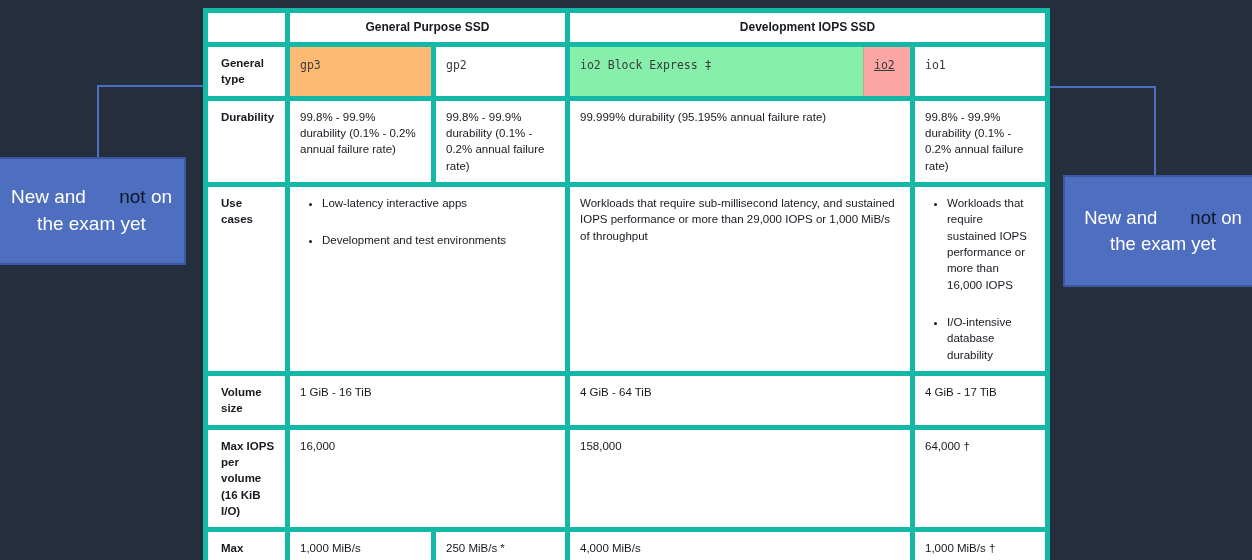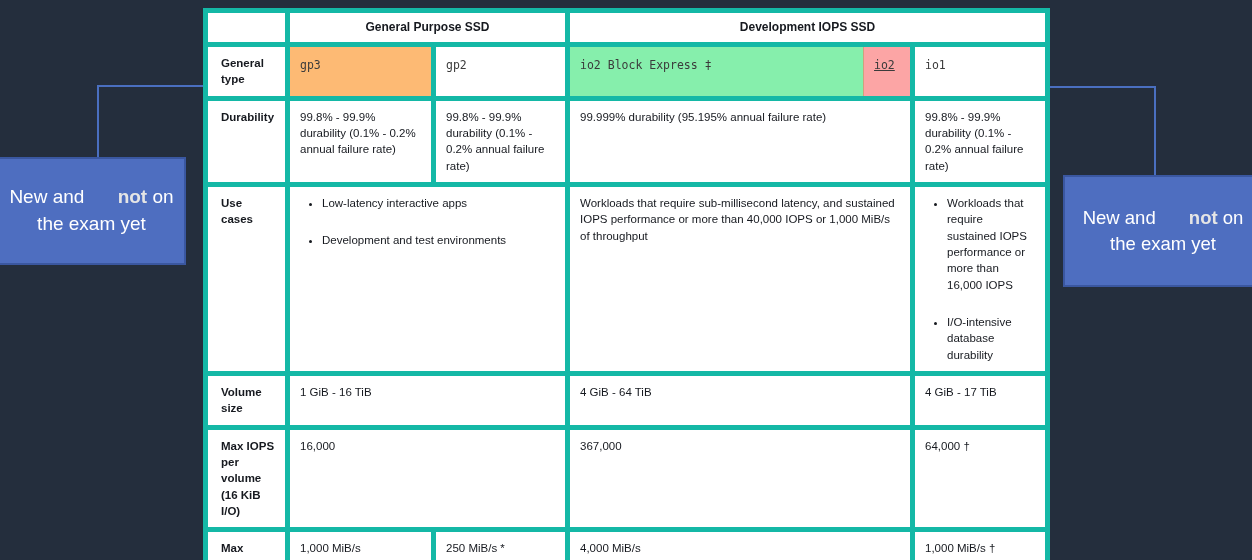--- a/index.html
+++ b/index.html
@@ -108,22 +108,22 @@
     color: #ffffff;
     font-size: 19px;
     line-height: 1.42;
     display: flex;
     flex-direction: column;
     align-items: center;
     justify-content: center;
     text-align: center;
   }
   .callout .em {
-    color: #e5e5e5;
-    font-weight: bold;
+    color: #0f172a;
+    font-weight: normal;
     margin-left: 28px;
   }
   .callout-left  { left: -3px;   top: 157px; width: 189px; height: 108px; }
   .callout-right { left: 1063px; top: 175px; width: 200px; height: 112px; font-size: 18.5px; }
 </style>
 </head>
 <body>
 
 <div class="stage">
 
@@ -177,40 +177,40 @@
     </tr>
 
     <tr class="r-use">
       <td class="label">Use cases</td>
       <td colspan="2">
         <ul>
           <li>Low-latency interactive apps</li>
           <li>Development and test environments</li>
         </ul>
       </td>
-      <td colspan="2">Workloads that require sub-millisecond latency, and sustained IOPS performance or more than 40,000 IOPS or 1,000 MiB/s of throughput</td>
+      <td colspan="2">Workloads that require sub-millisecond latency, and sustained IOPS performance or more than 29,000 IOPS or 1,000 MiB/s of throughput</td>
       <td>
         <ul>
           <li>Workloads that require sustained IOPS performance or more than 16,000 IOPS</li>
           <li>I/O-intensive database durability</li>
         </ul>
       </td>
     </tr>
 
     <tr class="r-size">
       <td class="label">Volume size</td>
       <td colspan="2">1 GiB - 16 TiB</td>
       <td colspan="2">4 GiB - 64 TiB</td>
       <td>4 GiB - 17 TiB</td>
     </tr>
 
     <tr class="r-iops">
       <td class="label">Max IOPS per volume (16 KiB I/O)</td>
       <td colspan="2">16,000</td>
-      <td colspan="2">367,000</td>
+      <td colspan="2">158,000</td>
       <td>64,000 †</td>
     </tr>
 
     <tr class="r-tp">
       <td class="label">Max throughput per volume</td>
       <td>1,000 MiB/s</td>
       <td>250 MiB/s *</td>
       <td colspan="2">4,000 MiB/s</td>
       <td>1,000 MiB/s †</td>
     </tr>

